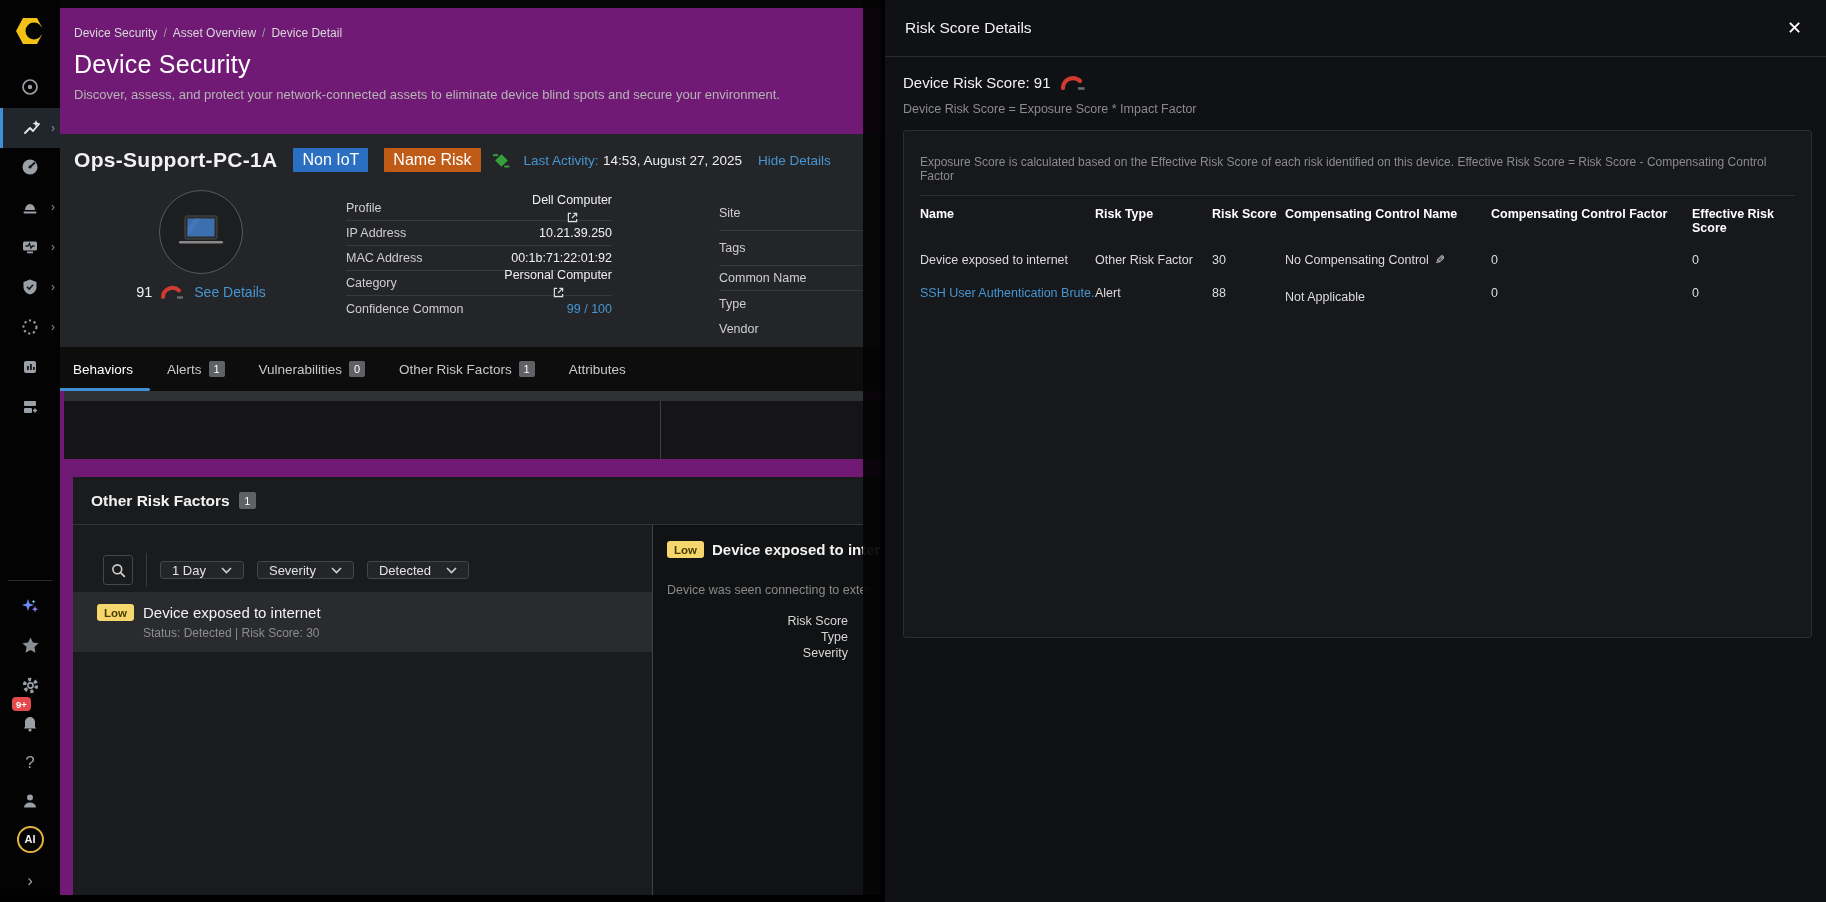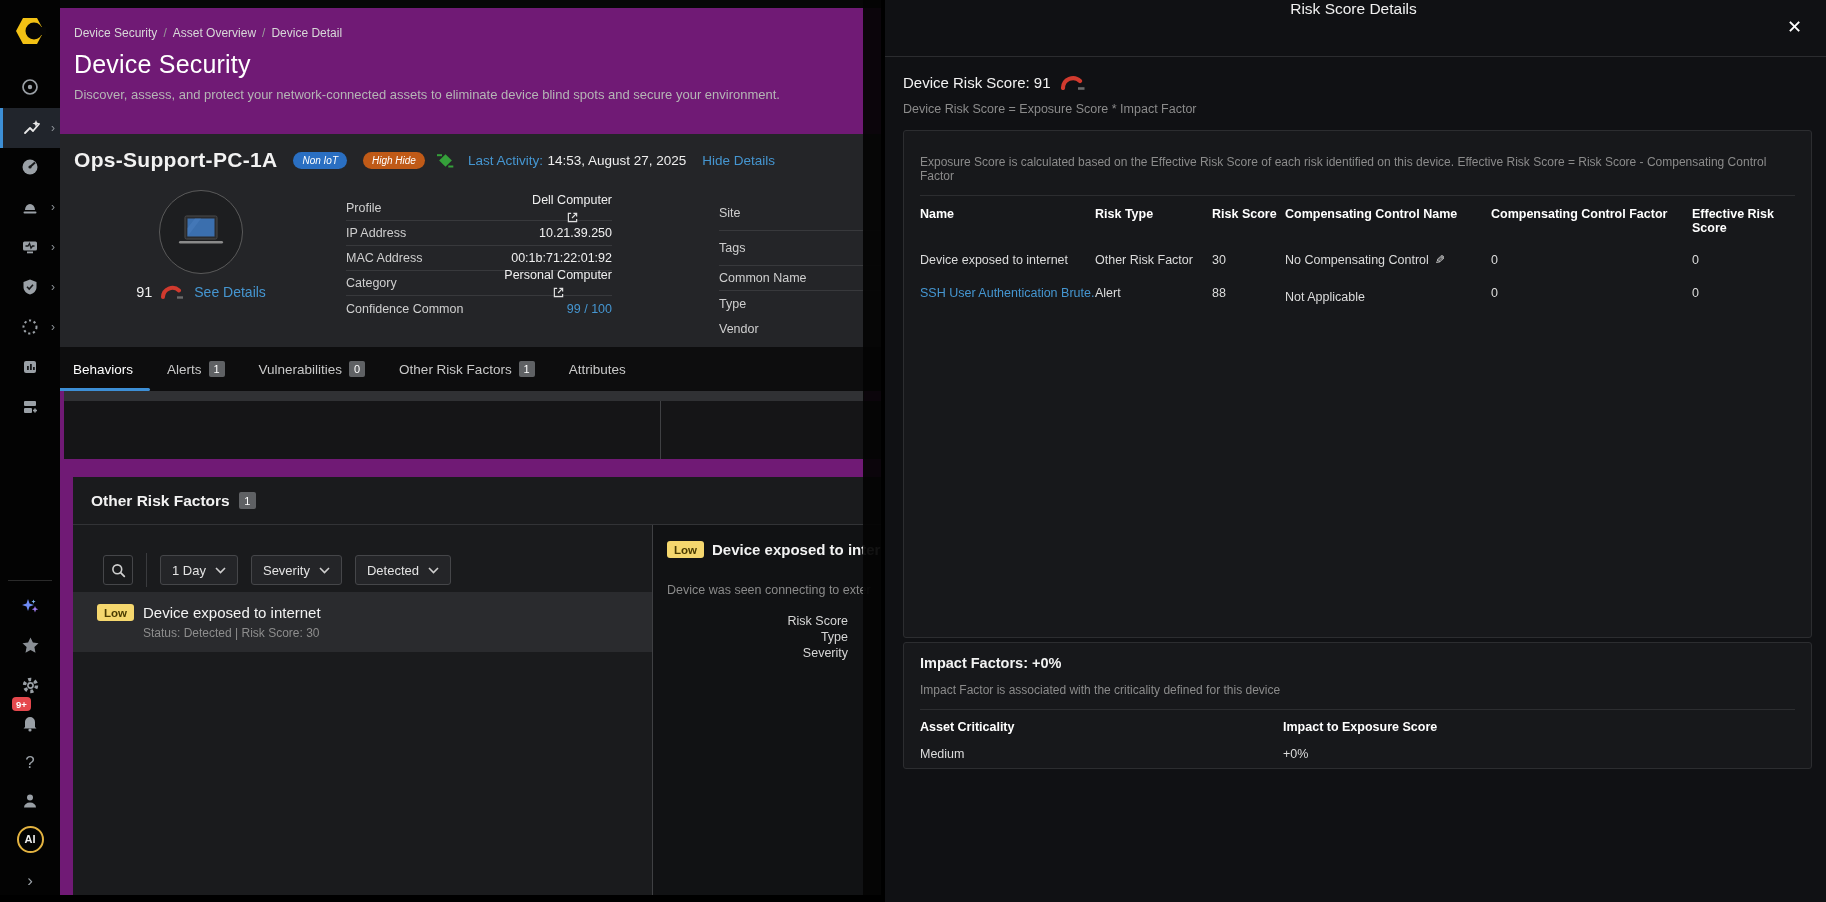--- a/index.html
+++ b/index.html
@@ -22,21 +22,21 @@
   .topstrip { position:absolute; left:0; top:0; width:825px; height:8px; background:#070707; }
   .breadcrumb { position:absolute; left:18px; top:26px; font-size:12px; color:#d8d8d8; }
   .breadcrumb span.crumb { cursor:pointer; }
   .breadcrumb span.sep { color:#9a9a9a; margin:0 6px; }
   .page-title { position:absolute; left:18px; top:50px; font-size:25px; font-weight:500; color:#fff; letter-spacing:.2px; }
   .page-sub { position:absolute; left:18px; top:87px; font-size:13px; color:#b5b5b5; }
 
   .device-band { position:absolute; left:0; top:134px; width:825px; height:213px; background:#242528; }
   .dev-header { position:absolute; left:18px; top:14px; display:flex; align-items:center; gap:16px; white-space:nowrap; }
   .dev-name { font-size:21px; font-weight:bold; color:#f2f2f2; letter-spacing:.3px; }
-  .pill { font-size:10px; color:#fff; padding:3px 9px; border-radius:9px;font-style:italic; }
+  .pill { font-size:16px; color:#fff; padding:3px 9px; border-radius:1px; }
   .pill.noniot { background:#2a6fc2; }
   .pill.highrisk { background:#c05a17; }
   .conn-ico { width:9px; height:9px; background:#35a03a; transform:rotate(45deg); display:inline-block; position:relative; }
   .conn-ico::before, .conn-ico::after { content:""; position:absolute; width:5px; height:2px; background:#35a03a; top:3.5px; transform:rotate(-45deg); }
   .conn-ico::before { left:-6px; } .conn-ico::after { right:-6px; }
   .lbl-blue { color:#4596d1; font-size:13.5px; }
   .val-white { color:#eee; font-size:13.5px; }
   .link-blue { color:#4596d1; font-size:13.5px; cursor:pointer; }
 
   .avatar-wrap { position:absolute; left:103px; top:56px; width:84px; height:84px; border-radius:50%; border:1.5px solid #5a5a5a; background:#1d1e20; display:flex; align-items:center; justify-content:center; }
@@ -65,38 +65,38 @@
 
   .orf-card { position:absolute; left:17px; top:477px; width:808px; height:425px; background:#1a1b1d; }
   .orf-header { height:48px; display:flex; align-items:center; gap:9px; padding-left:18px; border-bottom:1px solid #323336; }
   .orf-title { color:#f2f2f2; font-size:15.5px; font-weight:bold; }
   .orf-cnt { background:#5f6164; color:#fff; font-size:11px; min-width:17px; height:17px; border-radius:2px; display:flex; align-items:center; justify-content:center; }
   .orf-body { position:relative; height:376px; }
   .orf-vdiv { position:absolute; left:579px; top:0; bottom:0; width:1px; background:#3f4043; }
   .orf-toolbar { position:absolute; left:30px; top:28px; display:flex; align-items:center; gap:13px; }
   .search-btn { width:30px; height:30px; border:1px solid #454649; border-radius:3px; display:flex; align-items:center; justify-content:center; cursor:pointer; }
   .tb-sep { width:1px; height:34px; background:#3a3b3e; }
-  .dd { height:30px; border:1px solid #454649; border-radius:3px; background:#242528; color:#e3e3e3; font-size:13px; display:flex; align-items:center; gap:9px; padding:0 11px; cursor:pointer; }
+  .dd { height:18px; border:1px solid #454649; border-radius:3px; background:#242528; color:#e3e3e3; font-size:13px; display:flex; align-items:center; gap:15px; padding:0 11px; cursor:pointer; }
   .dd svg { display:block; }
   .orf-item { position:absolute; left:0; top:67px; width:579px; height:60px; background:#2a2b2e; display:flex; align-items:flex-start; padding:12px 0 0 24px; gap:9px; cursor:pointer; }
   .sev-low { background:#f5d76e; color:#4a3b00; font-size:11.5px; font-weight:bold; padding:2.5px 7px; border-radius:3px; }
   .orf-item-title { color:#f2f2f2; font-size:15px; }
   .orf-item-sub { color:#8d8d8d; font-size:12px; margin-top:5px; }
   .orf-detail { position:absolute; left:580px; top:0; right:0; bottom:0; background:#111214; }
   .det-head { position:absolute; left:14px; top:16px; display:flex; align-items:center; gap:8px; white-space:nowrap; overflow:hidden; width:280px; }
   .det-title { color:#f2f2f2; font-size:15px; font-weight:bold; white-space:nowrap; }
   .det-desc { position:absolute; left:14px; top:58px; width:275px; color:#8a8a8a; font-size:12.5px; white-space:nowrap; overflow:hidden; }
   .det-labels { position:absolute; right:33px; top:88px; text-align:right; color:#d6d6d6; font-size:12.5px; line-height:16px; }
 
   .backdrop { position:absolute; left:807px; top:0; width:18px; height:902px; background:rgba(4,4,4,.94); }
   .bottom-strip { position:absolute; left:0; bottom:0; width:885px; height:7px; background:#000; z-index:6; }
 
   
   .drawer { position:absolute; left:885px; top:0; width:941px; height:902px; background:#101114; z-index:10; }
-  .drw-header { height:57px; border-bottom:1px solid #2b2c2f; display:flex; align-items:center; padding:0 24px 0 20px;flex-direction:column; }
+  .drw-header { height:57px; border-bottom:1px solid #2b2c2f; display:flex; align-items:center; padding:0 24px 0 20px; }
   .drw-title { color:#f0f0f0; font-size:15.5px; }
   .drw-close { margin-left:auto; color:#fff; font-size:18px; cursor:pointer; line-height:1; }
   .drw-body { padding:17px 14px 0 18px; }
   .drs-line { display:flex; align-items:center; gap:9px; color:#f2f2f2; font-size:15px; }
   .drs-formula { margin-top:11px; color:#8b8b8b; font-size:12.5px; }
   .box { background:#17181b; border:1px solid #2c2d30; border-radius:3px; margin-top:14px; padding:12px 16px; }
   .box.exposure { height:508px; }
   .box.impact { margin-top:4px; height:127px; }
   .box-title { color:#f2f2f2; font-size:14.5px; font-weight:bold; }
   .box-desc { margin-top:12px; color:#8b8b8b; font-size:12px; }
@@ -239,21 +239,21 @@
     <div class="breadcrumb">
       <span class="crumb">Device Security</span><span class="sep">/</span><span class="crumb">Asset Overview</span><span class="sep">/</span><span class="crumb">Device Detail</span>
     </div>
     <div class="page-title">Device Security</div>
     <div class="page-sub">Discover, assess, and protect your network-connected assets to eliminate device blind spots and secure your environment.</div>
 
     <section class="device-band">
       <div class="dev-header">
         <span class="dev-name">Ops-Support-PC-1A</span>
         <span class="pill noniot">Non IoT</span>
-        <span class="pill highrisk">High Hide</span>
+        <span class="pill highrisk">Name Risk</span>
         <span class="conn-ico"></span>
         <span style="margin-left:2px"><span class="lbl-blue">Last Activity:</span> <span class="val-white">14:53, August 27, 2025</span></span>
         <span class="link-blue">Hide Details</span>
       </div>
 
       <div class="avatar-wrap">
         <svg width="52" height="40" viewBox="0 0 52 40">
           <rect x="10" y="4" width="32" height="23" rx="1.5" fill="#2a2b2d" stroke="#4a4a4a" stroke-width="1"></rect>
           <rect x="12.5" y="6.5" width="27" height="18" fill="#3b6fae"></rect>
           <path d="M12.5 24.5 L26 6.5 H20 L12.5 16 Z" fill="#4a7dbd" opacity="0.6"></path>
@@ -445,28 +445,17 @@
 
           <div class="c link">SSH User Authentication Brute...</div>
           <div class="c">Alert</div>
           <div class="c">88</div>
           <div class="c" style="padding-top:14px">Not Applicable</div>
           <div class="c">0</div>
           <div class="c">0</div>
         </div>
       </div>
 
-      <div class="box impact">
-        <div class="box-title">Impact Factors: +0%</div>
-        <div class="box-desc">Impact Factor is associated with the criticality defined for this device</div>
-        <div class="box-div"></div>
-        <div class="imp-grid">
-          <div class="h">Asset Criticality</div>
-          <div class="h">Impact to Exposure Score</div>
-          <div class="c">Medium</div>
-          <div class="c">+0%</div>
-        </div>
-      </div>
     </div>
   </aside>
 
   <div class="bottom-strip"></div>
 </div>
 
 </body></html>

